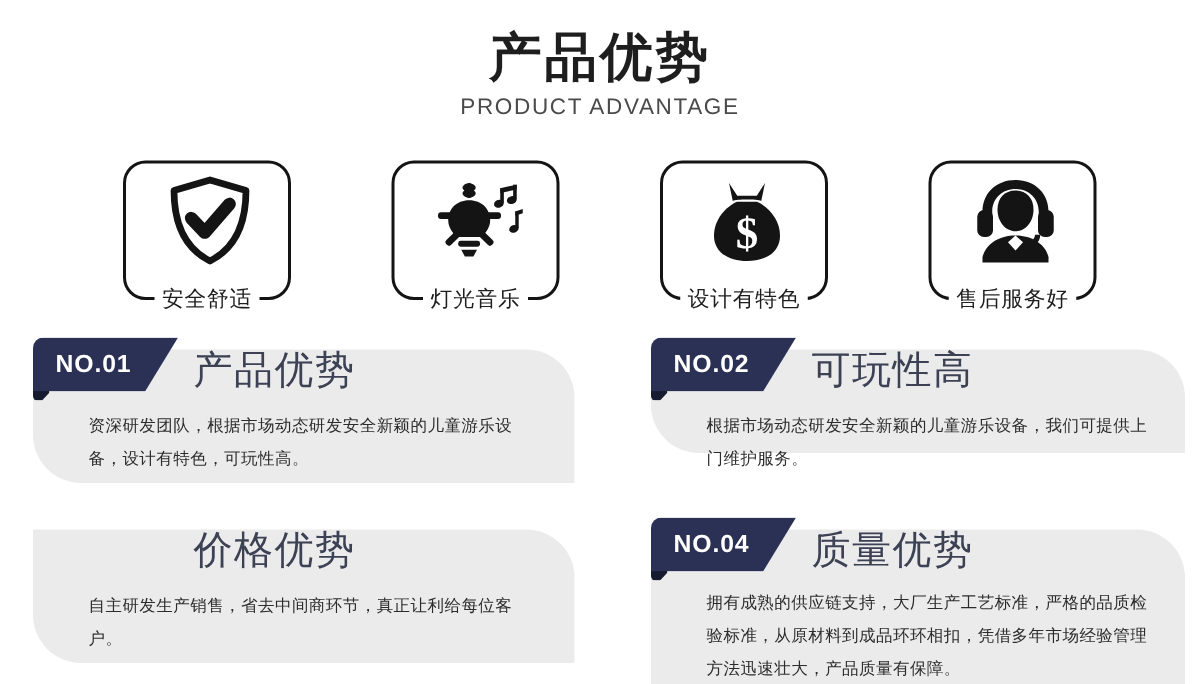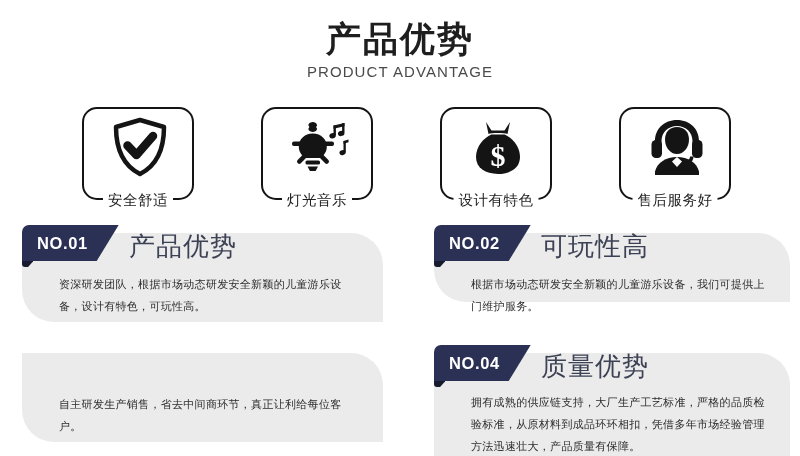--- a/index.html
+++ b/index.html
@@ -280,20 +280,21 @@
       <div class="badge-tail"></div>
       <div class="badge">
         <span class="badge-text">NO.02</span>
       </div>
     </div>
     <div class="adv-title">可玩性高</div>
     <div class="adv-body">根据市场动态研发安全新颖的儿童游乐设备，我们可提供上门维护服务。</div>
   </div>
 
   <div class="adv-card p2">
+    <div class="adv-title">价格优势</div>
     <div class="adv-body">自主研发生产销售，省去中间商环节，真正让利给每位客户。</div>
   </div>
 
   <div class="adv-card p3">
     <div class="badge-wrap">
       <div class="badge-tail"></div>
       <div class="badge">
         <span class="badge-text">NO.04</span>
       </div>
     </div>

